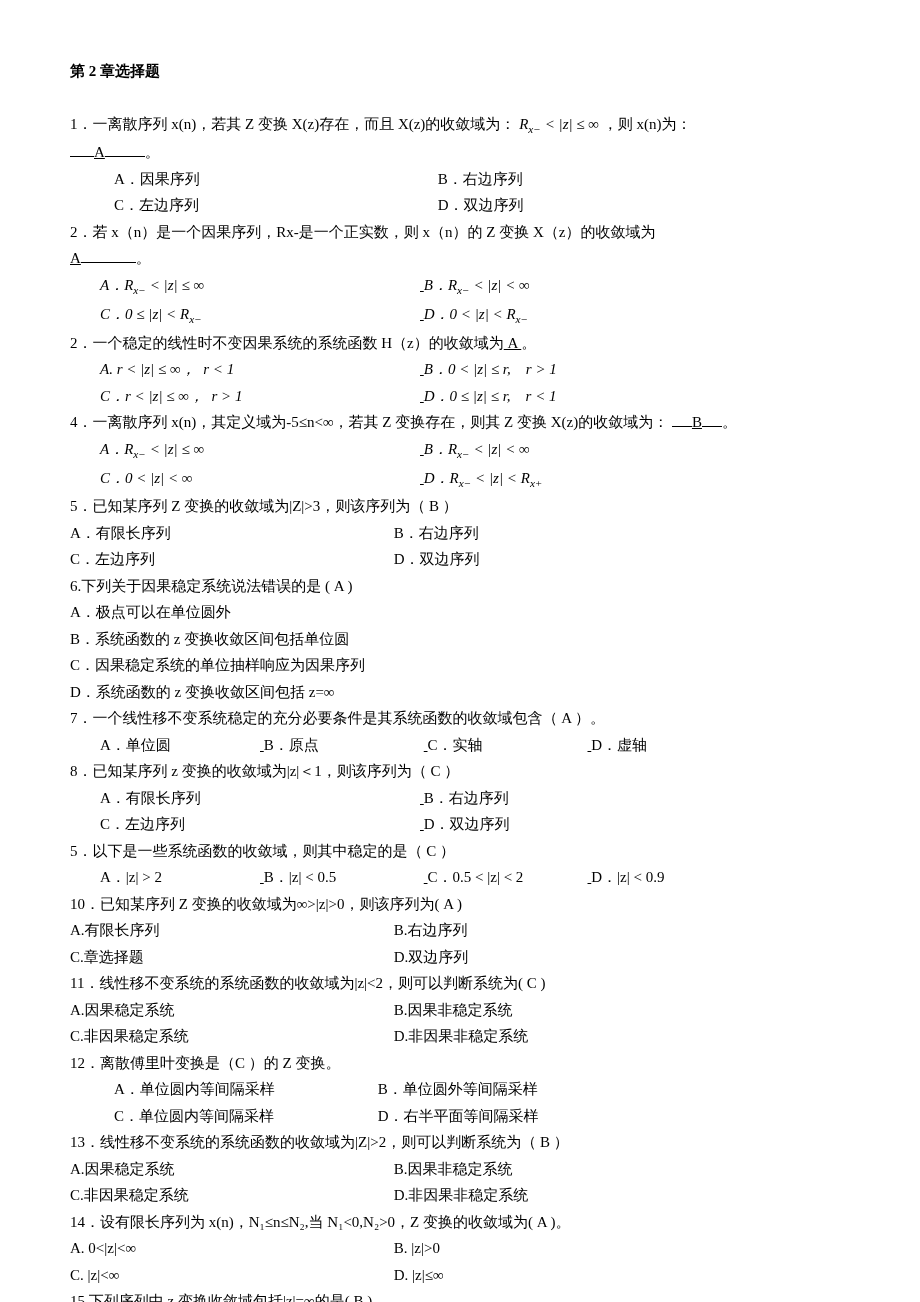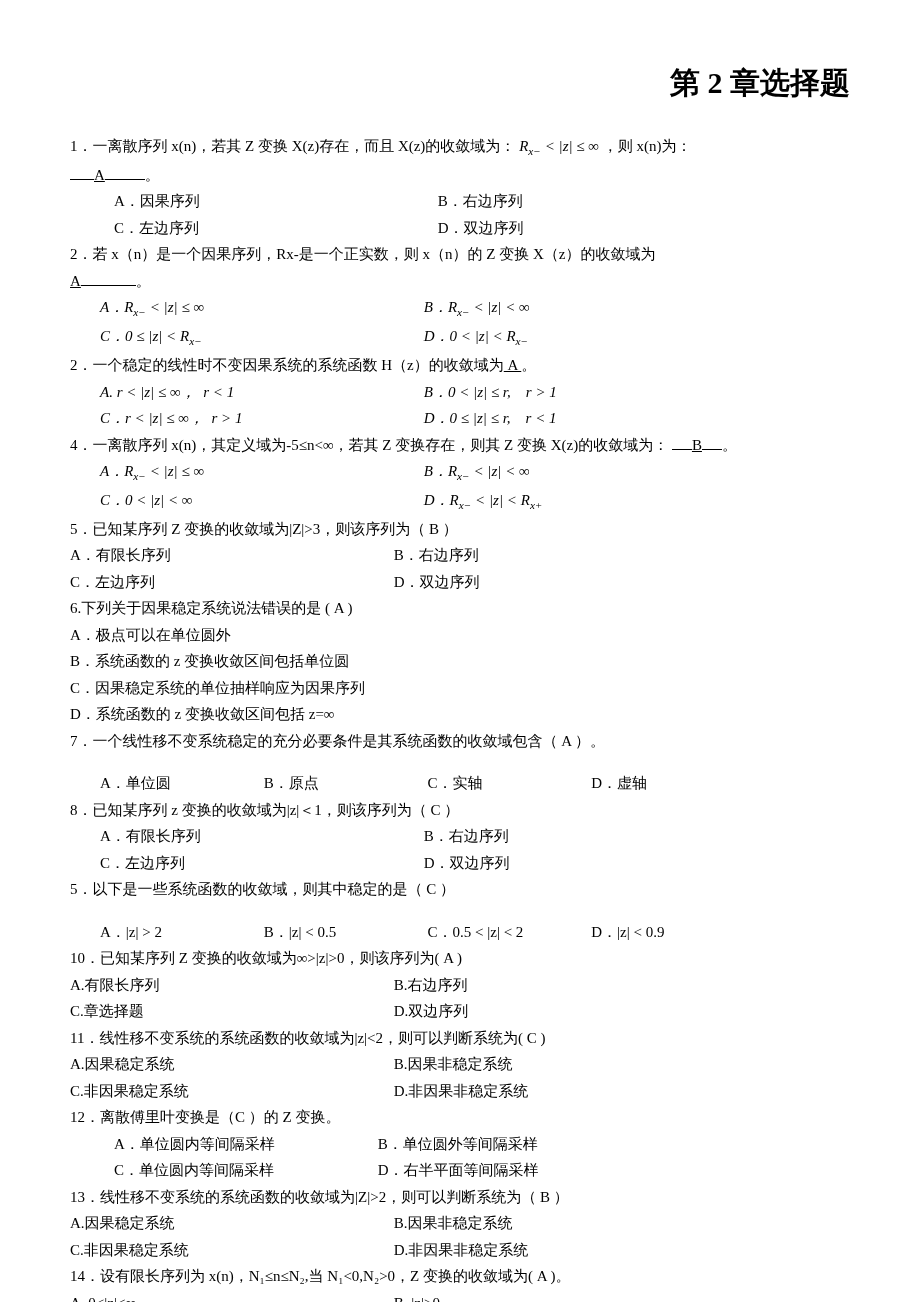--- a/index.html
+++ b/index.html
@@ -7,30 +7,30 @@
     font-size: 15px;
     line-height: 1.5;
     max-width: 780px;
     margin: 0 auto;
     padding: 40px 60px;
     color: #000;
     background: #fff;
   }
   h1 {
     font-family: "SimSun", "宋体", serif;
-    font-size: 30px;
+    font-size: 15px;
     font-weight: bold;
-    text-align: right;
+    text-align: left;
     margin: 20px 0 30px 0;
   }
   .q { margin: 4px 0; }
   .col2 > span { display: inline-block; min-width: 320px; }
-  .col4 > span { display: inline-block; min-width: 160px; margin-top: 16px; }
+  .col4 > span { display: inline-block; min-width: 160px; }
   .indent { padding-left: 44px; }
-  .indent2 { padding-left: 30px; }
+  .indent2 { padding-left: 30px; text-decoration: underline; }
   .u { text-decoration: underline; }
   .math { font-family: "Times New Roman", serif; font-style: italic; }
   .sub { vertical-align: sub; font-size: 0.75em; }
   .blank { display:inline-block; border-bottom:1px solid #000; min-width:60px; height:1em; vertical-align:baseline;}
 </style>
 </head>
 <body>
 
 <h1>第 2 章选择题</h1>
 

